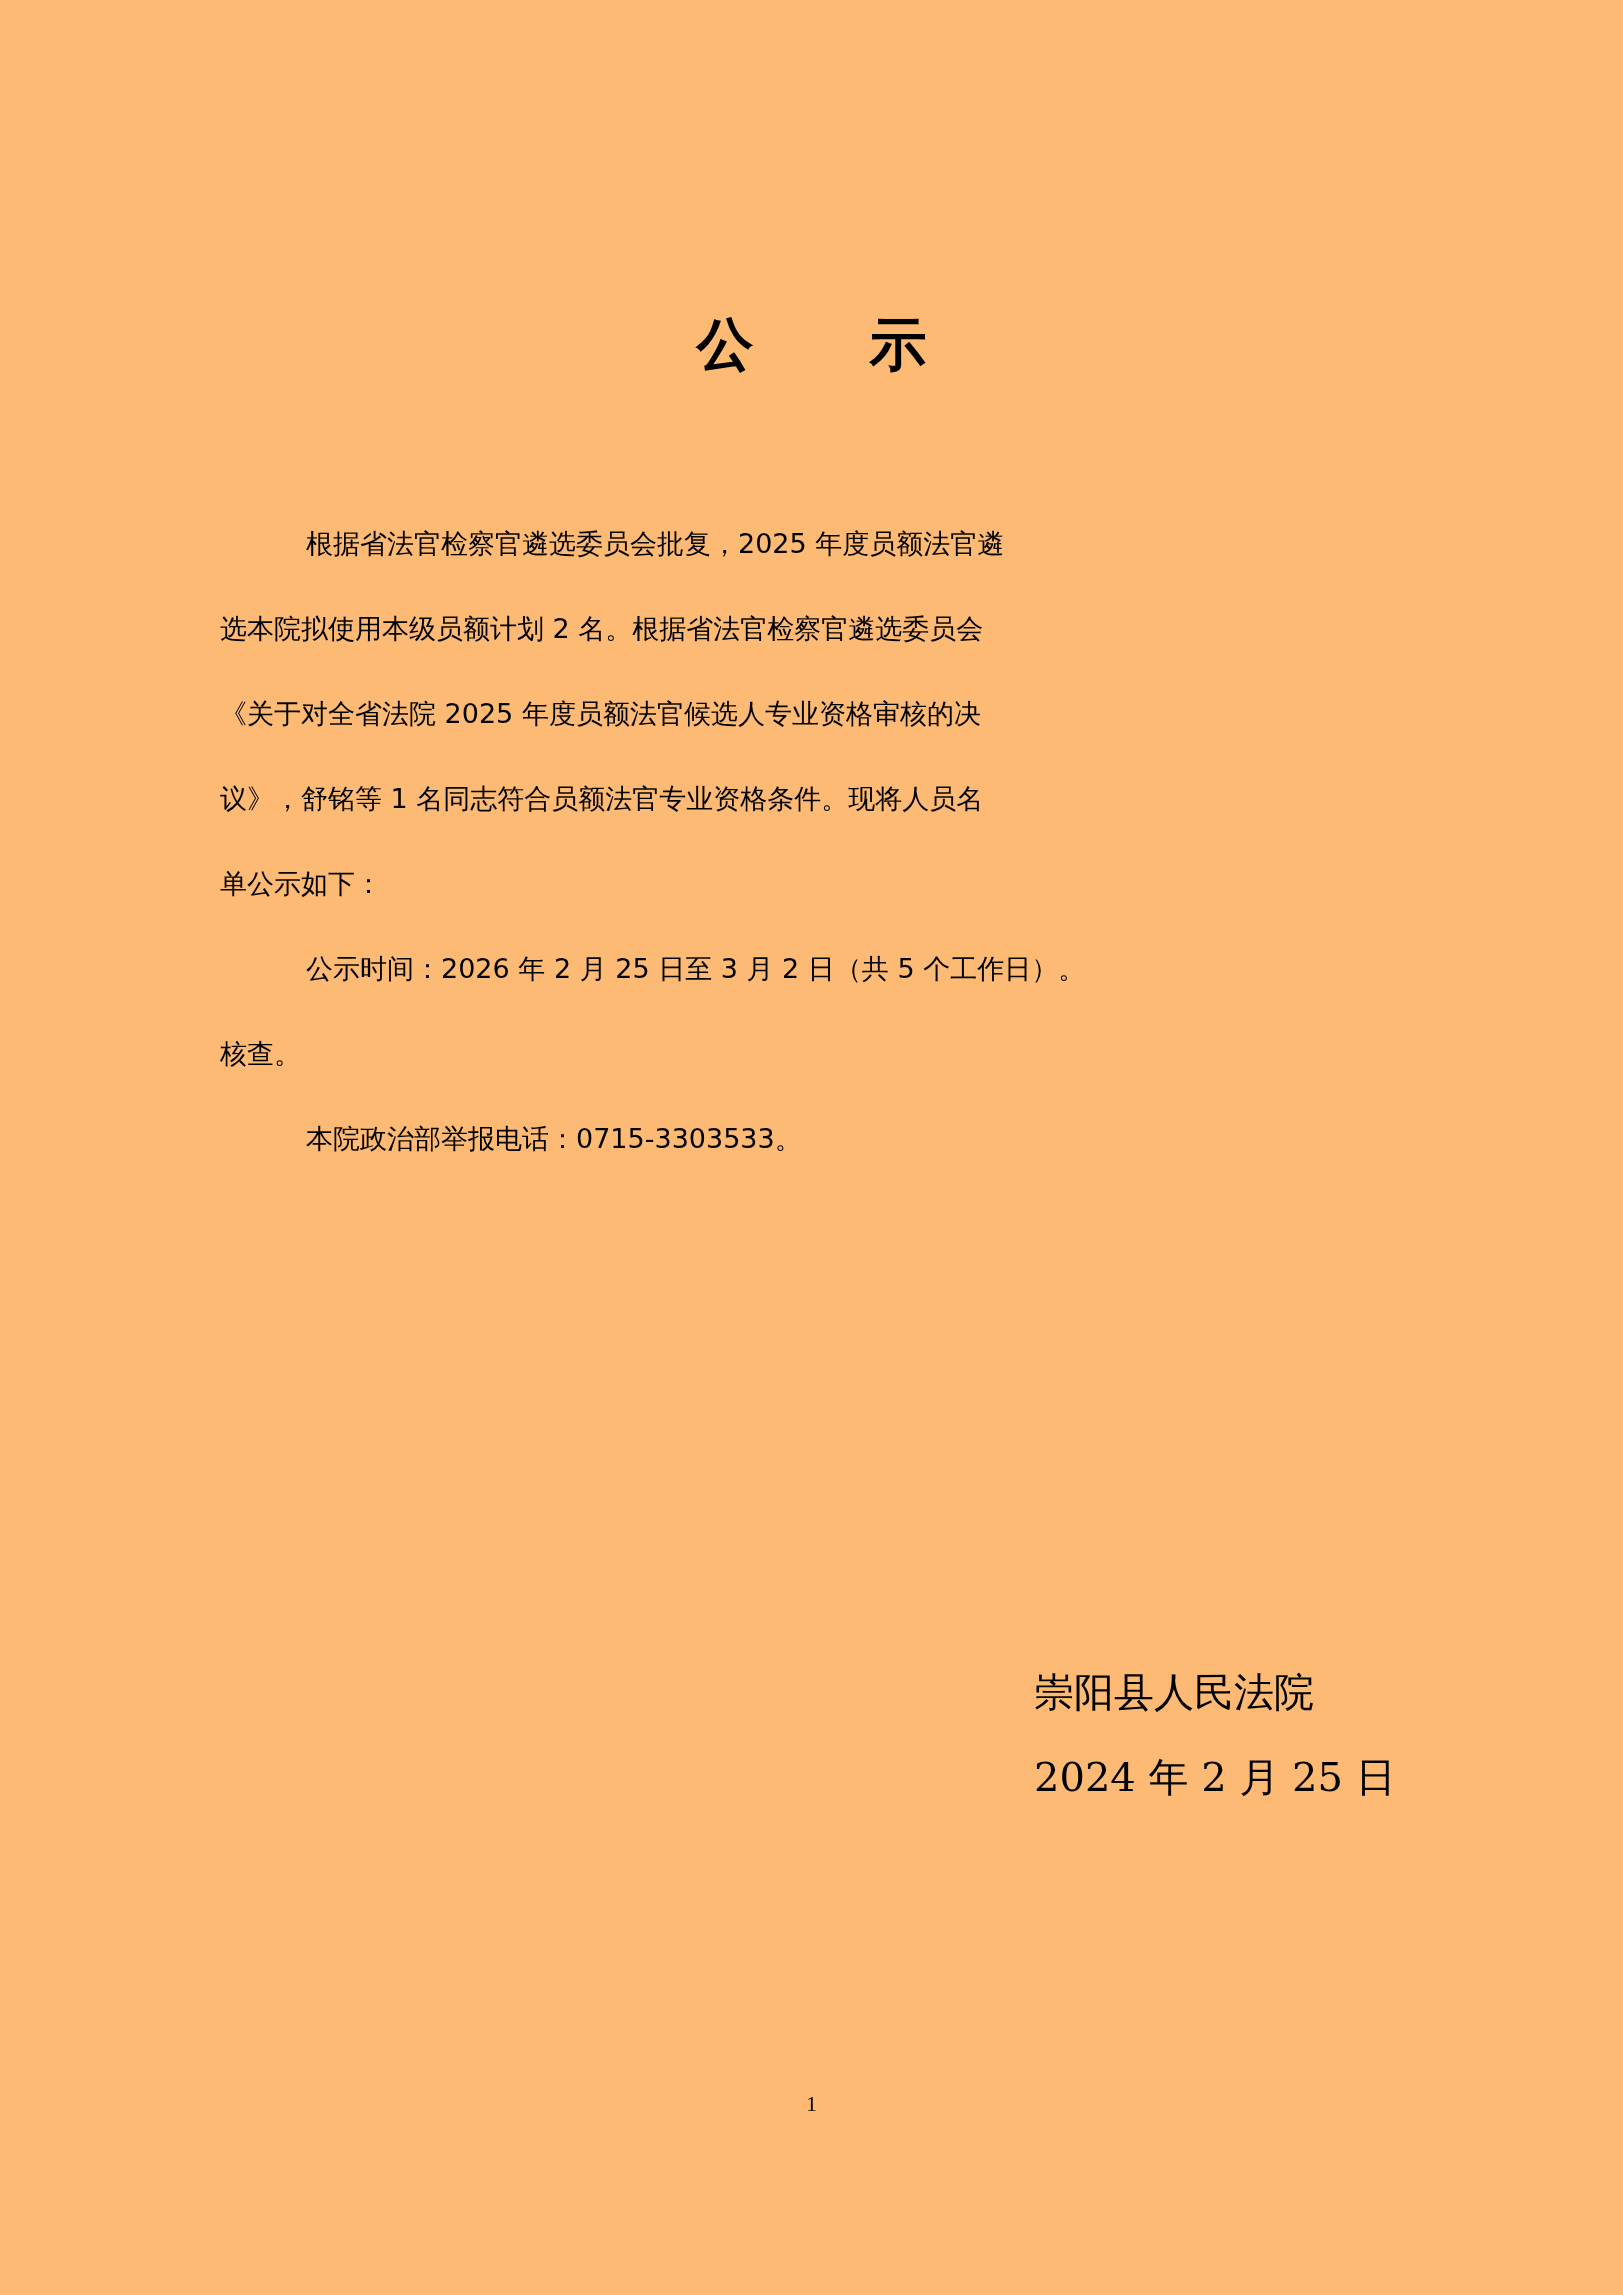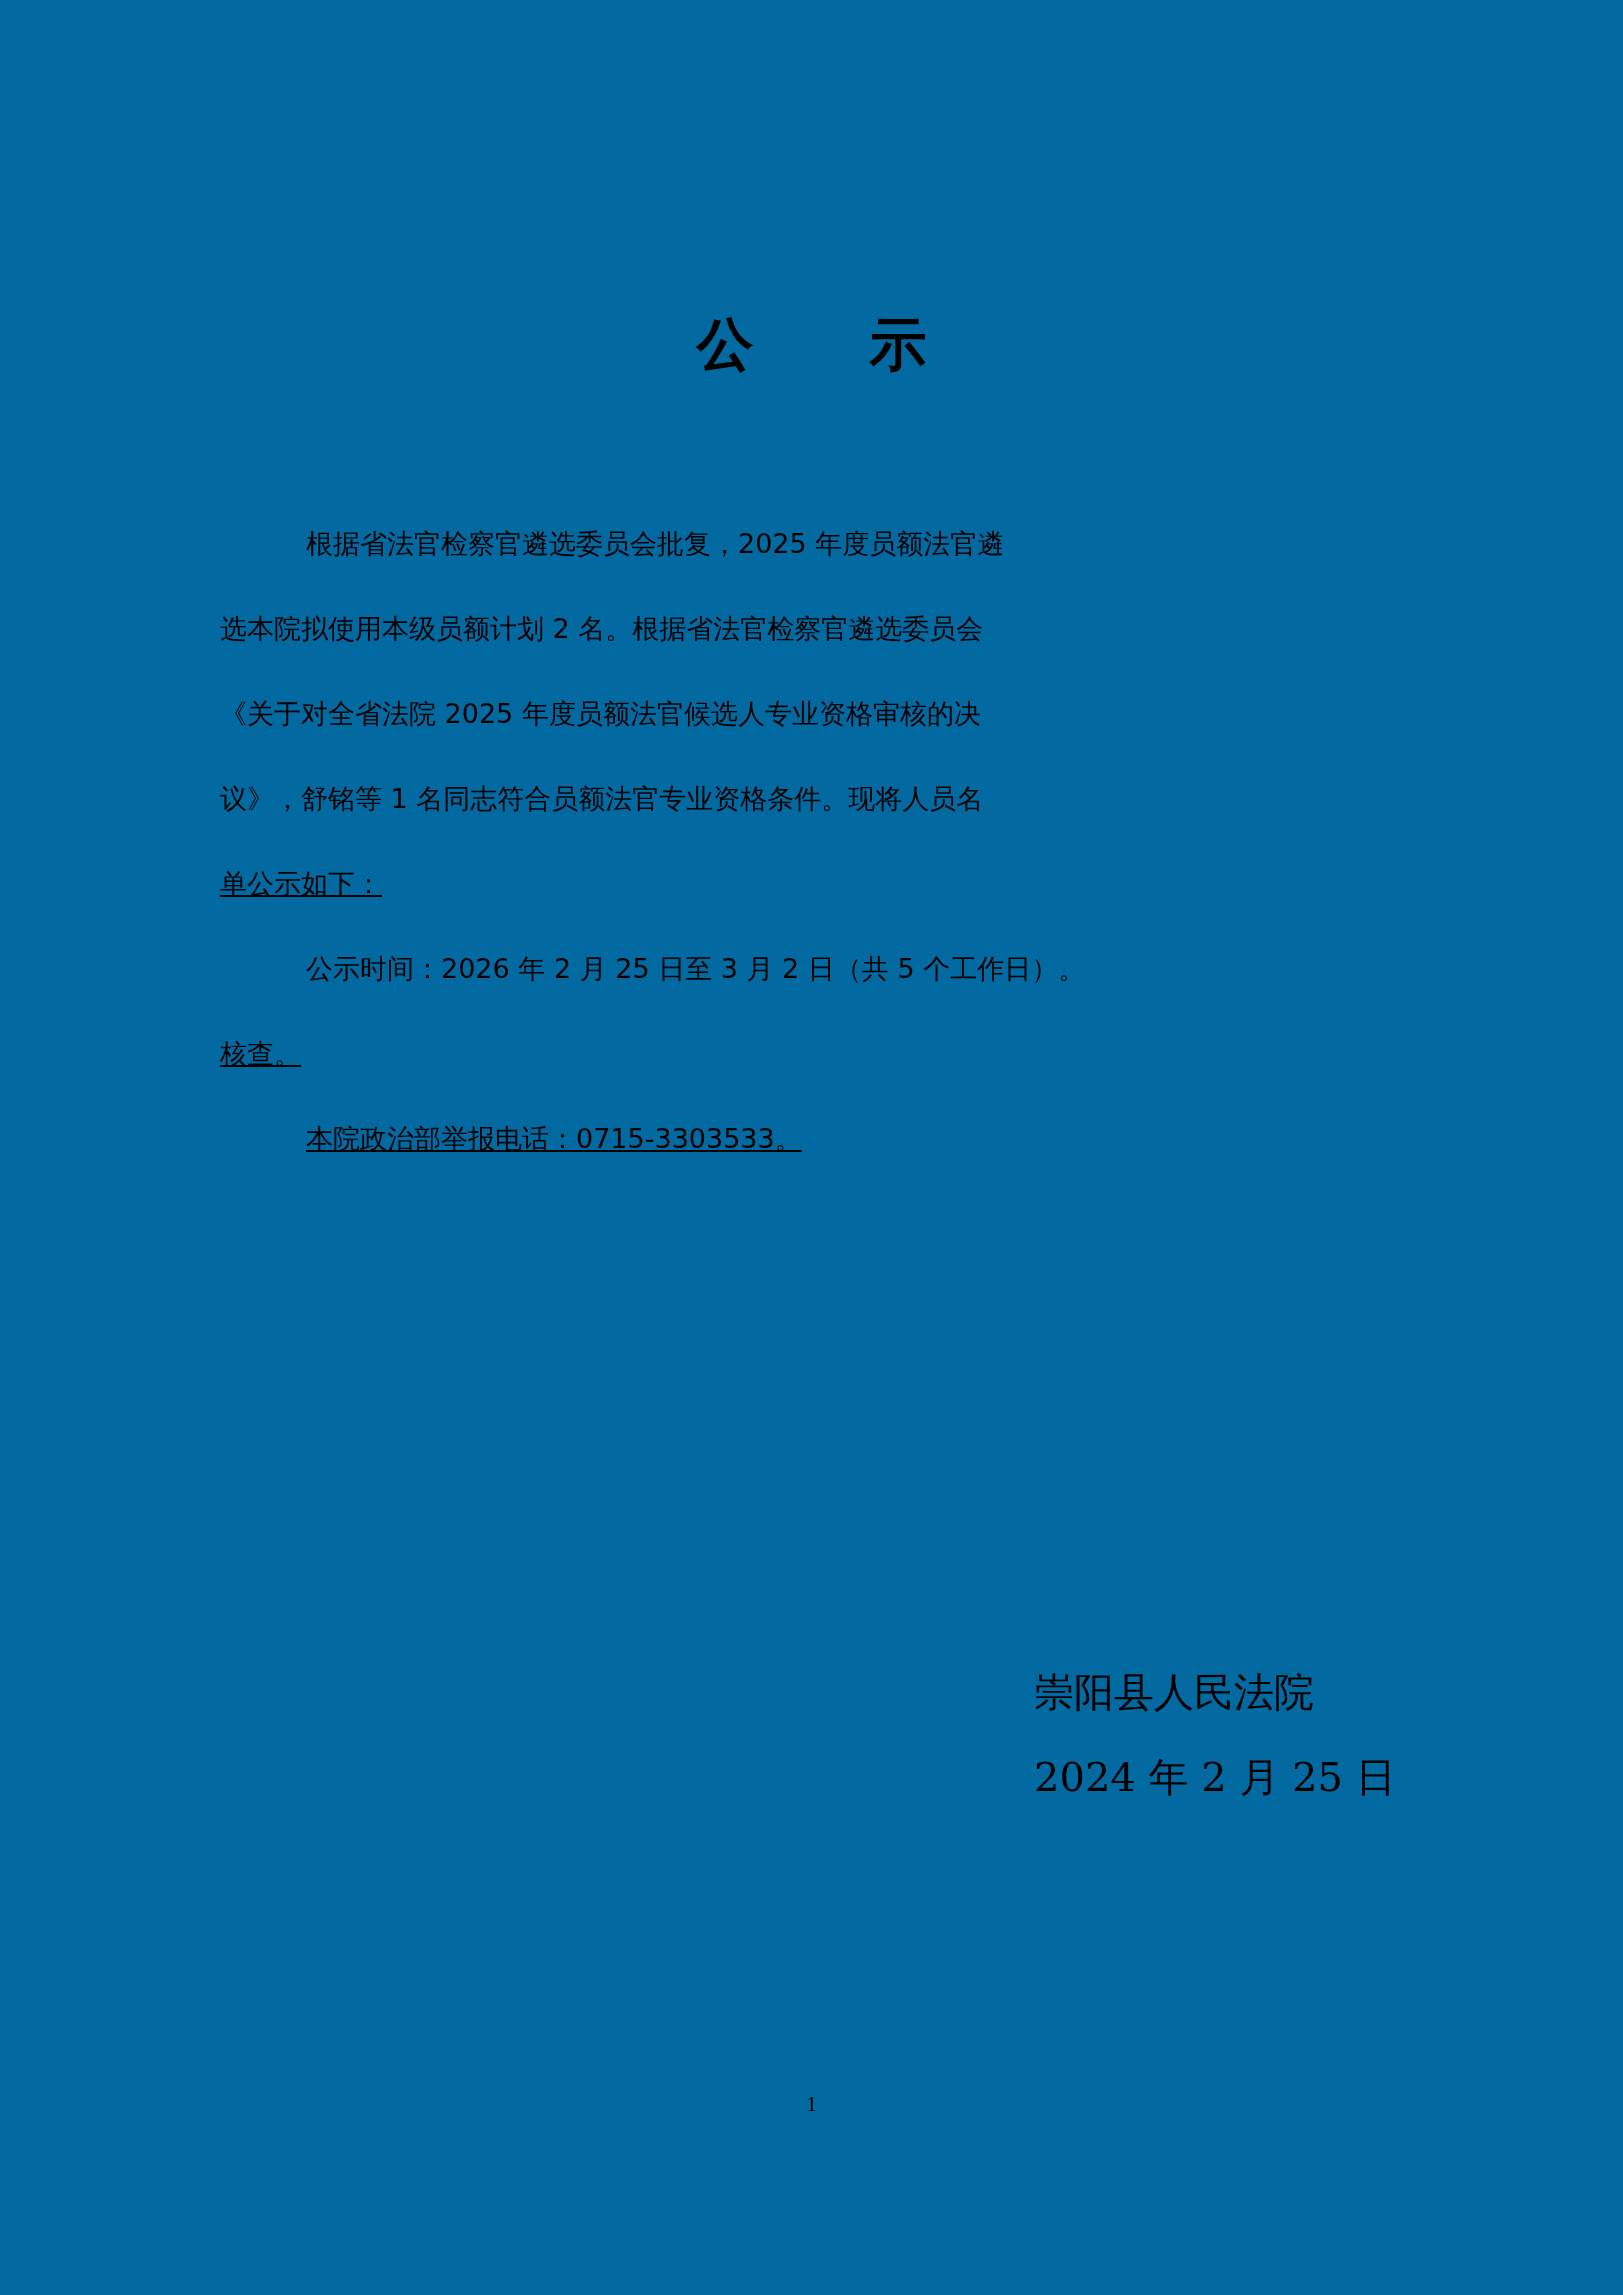--- a/index.html
+++ b/index.html
@@ -14,21 +14,21 @@
       overflow: hidden;
       color: #000000;
       font-family: "DejaVu Serif", "Liberation Serif", serif;
     }
     .page {
       position: absolute;
       left: 0;
       top: 0;
       width: 1623px;
       height: 2295px;
-      background: #0369a1;
+      background: #fdba74;
     }
     .title {
       position: absolute;
       top: 310px;
       left: 0;
       width: 1623px;
       text-align: center;
       font-family: "DejaVu Sans", "Liberation Sans", sans-serif;
       font-weight: bold;
       font-size: 57px;
@@ -52,21 +52,20 @@
     }
     .line {
       white-space: nowrap;
       height: 85px;
       display: flex;
       justify-content: space-between;
       align-items: center;
     }
     .line.last {
       justify-content: flex-start;
-      text-decoration: underline;
     }
     .indent {
       padding-left: 86px;
     }
     .signature {
       position: absolute;
       left: 1034px;
       top: 1650px;
       font-family: "DejaVu Serif", "Liberation Serif", serif;
       font-size: 40px;

